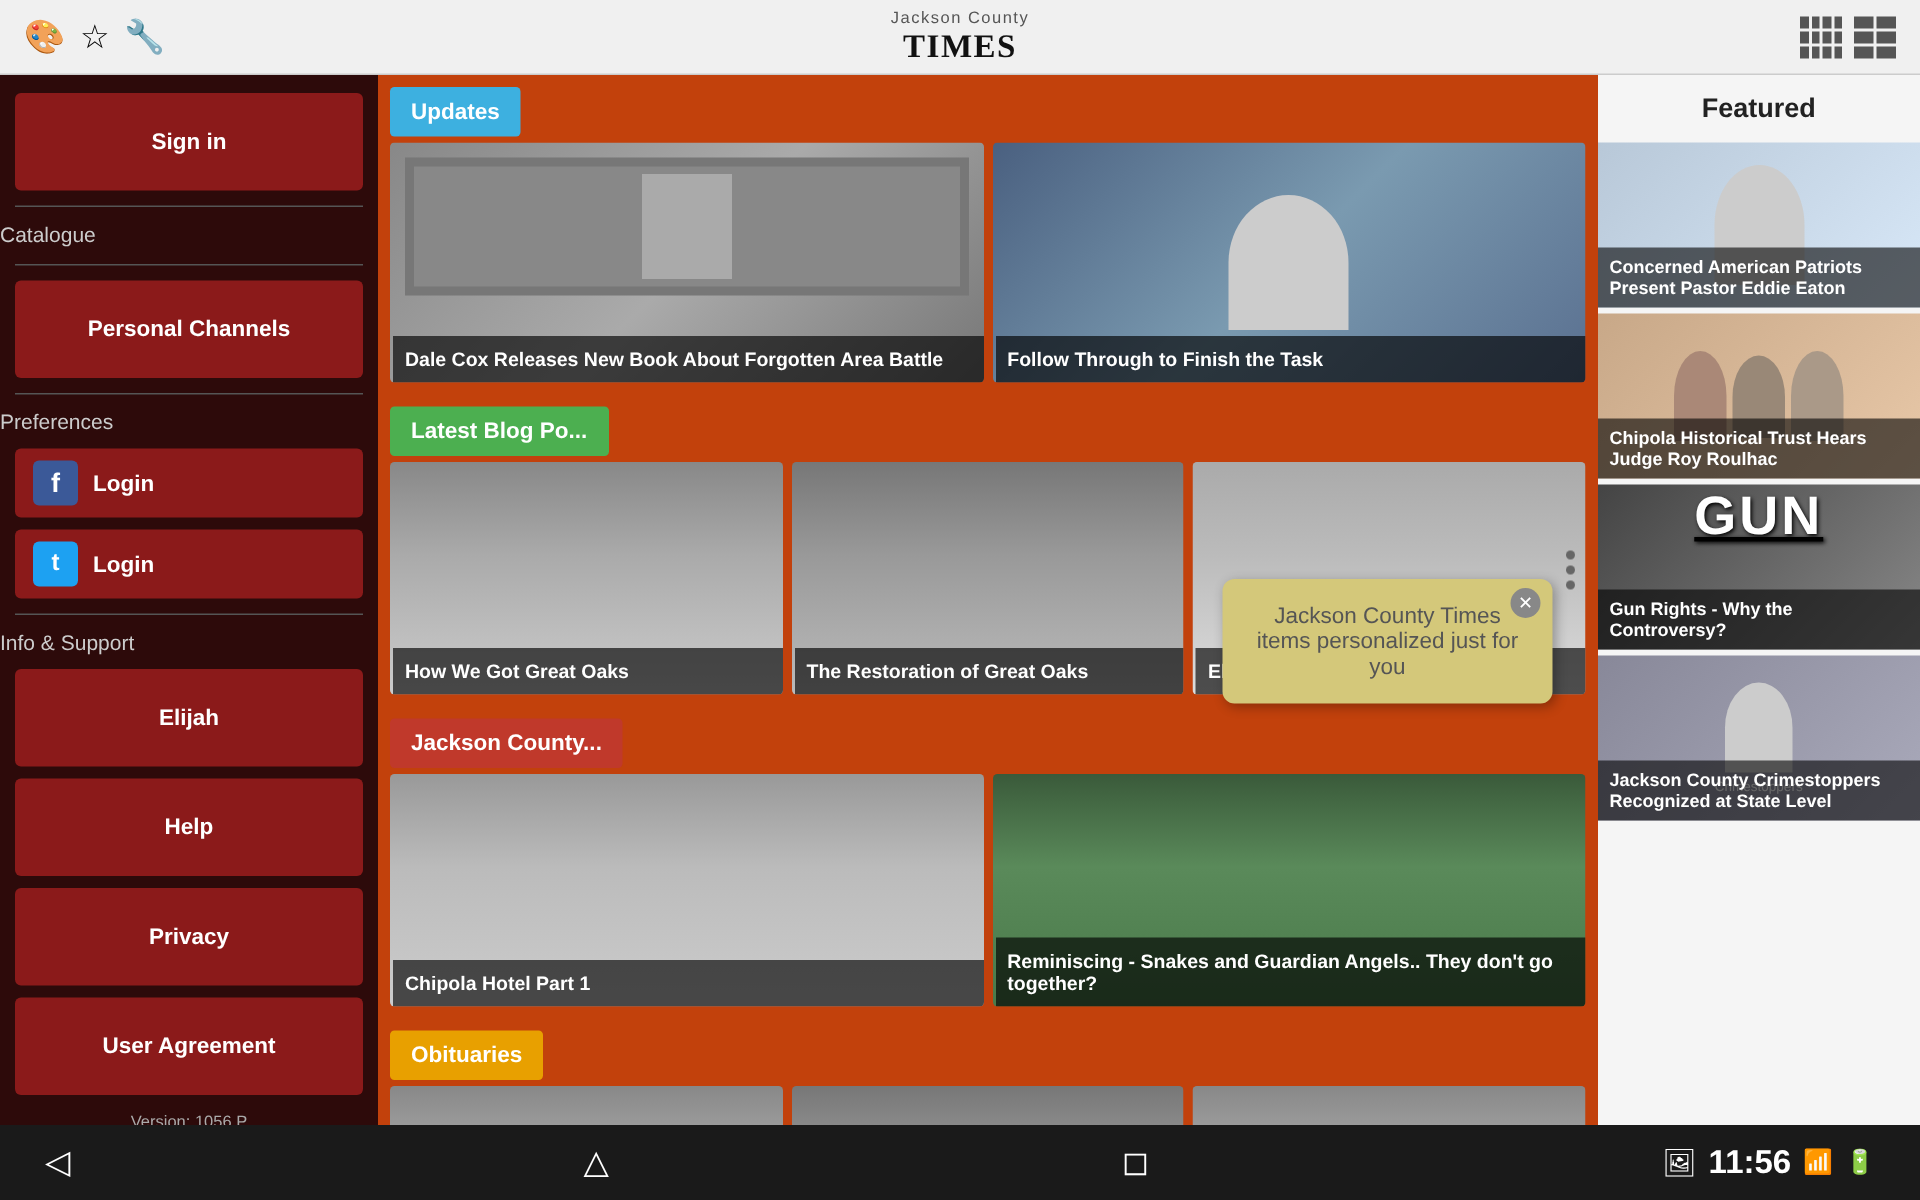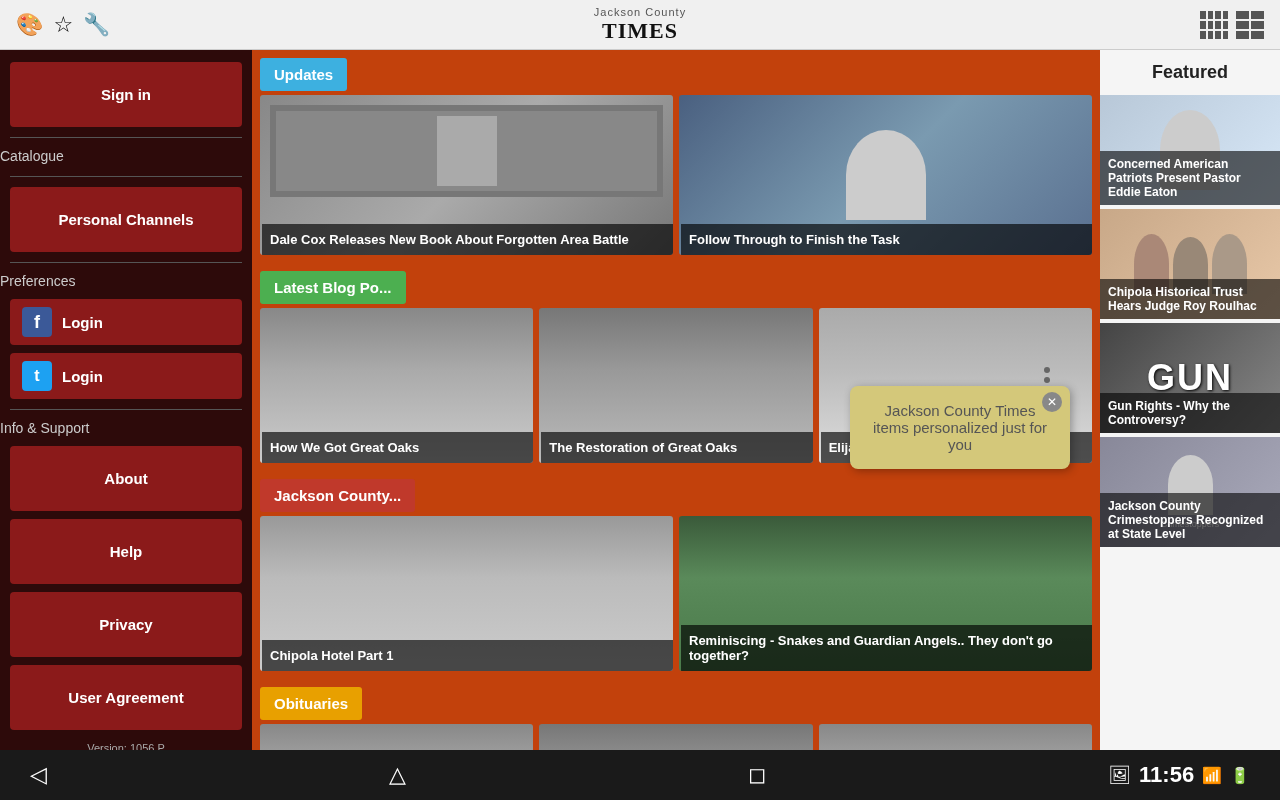--- a/index.html
+++ b/index.html
@@ -57,21 +57,21 @@
 
     
     .tooltip-overlay { position: absolute; bottom: 210px; right: 30px; background: #d4c87a; border-radius: 8px; padding: 16px 20px; max-width: 220px; text-align: center; font-size: 15px; color: #555; z-index: 100; box-shadow: 2px 2px 8px rgba(0,0,0,0.3); }
     .tooltip-close { position: absolute; top: 6px; right: 8px; width: 20px; height: 20px; background: #888; color: #fff; border-radius: 50%; display: flex; align-items: center; justify-content: center; font-size: 12px; cursor: pointer; }
 
     
     .scroll-dots { position: absolute; right: 4px; top: 50%; transform: translateY(-50%); display: flex; flex-direction: column; gap: 4px; }
     .dot { width: 6px; height: 6px; background: #666; border-radius: 50%; }
 
     
-    .right-panel { width: 180px; background: #f5f5f5; overflow-y: auto; }
+    .right-panel { width: 215px; background: #f5f5f5; overflow-y: auto; }
     .featured-header { font-size: 18px; font-weight: bold; text-align: center; padding: 12px; color: #222; }
     .featured-card { position: relative; margin: 0 0 4px; cursor: pointer; border-radius: 20px; }
     .featured-img { width: 100%; height: 110px; display: block; }
     .featured-img-1 { background: linear-gradient(135deg, #b8c8d8 0%, #d8e8f8 100%); }
     .featured-img-2 { background: linear-gradient(135deg, #c8a888 0%, #e8c8a8 100%); }
     .featured-img-3 { background: linear-gradient(135deg, #444 0%, #888 100%); }
     .featured-img-4 { background: linear-gradient(135deg, #889 0%, #aab 100%); }
     .featured-caption { position: absolute; bottom: 0; left: 0; right: 0; background: rgba(0,0,0,0.6); color: #fff; font-size: 12px; font-weight: bold; padding: 6px 8px; }
 
     
@@ -132,21 +132,21 @@
     <div class="sidebar-social">
       <div class="fb-icon">f</div>
       <span>Login</span>
     </div>
     <div class="sidebar-social">
       <div class="tw-icon">t</div>
       <span>Login</span>
     </div>
     <hr class="sidebar-divider">
     <div class="sidebar-label">Info &amp; Support</div>
-    <button class="sidebar-btn">About</button>
+    <button class="sidebar-btn">Elijah</button>
     <button class="sidebar-btn">Help</button>
     <button class="sidebar-btn">Privacy</button>
     <button class="sidebar-btn">User Agreement</button>
     <div class="sidebar-version">Version: 1056.P</div>
   </div>
 
   <div class="content">
     
     <span class="section-header section-updates">Updates</span>
     <div class="card-row">
@@ -260,21 +260,21 @@
           <div style="background:#987;width:35px;height:55px;border-radius:50% 50% 0 0;"></div>
           <div style="background:#a98;width:35px;height:60px;border-radius:50% 50% 0 0;"></div>
         </div>
       </div>
       <div class="featured-caption">
         <span>Chipola Historical Trust Hears Judge Roy Roulhac</span>
       </div>
     </div>
     <div class="featured-card">
       <div class="featured-img featured-img-3" style="position:relative;">
-        <div style="position:absolute;inset:0;display:flex;align-items:center;justify-content:center;">
+        <div style="position:absolute;inset:0;display:flex;justify-content:center;text-decoration:underline;">
           <span style="font-size:36px;font-weight:900;color:#fff;letter-spacing:2px;text-shadow:1px 1px 3px #000;">GUN</span>
         </div>
       </div>
       <div class="featured-caption">
         <span>Gun Rights - Why the Controversy?</span>
       </div>
     </div>
     <div class="featured-card">
       <div class="featured-img featured-img-4" style="position:relative;">
         <div style="position:absolute;inset:0;display:flex;align-items:center;justify-content:center; flex-direction:column;">

